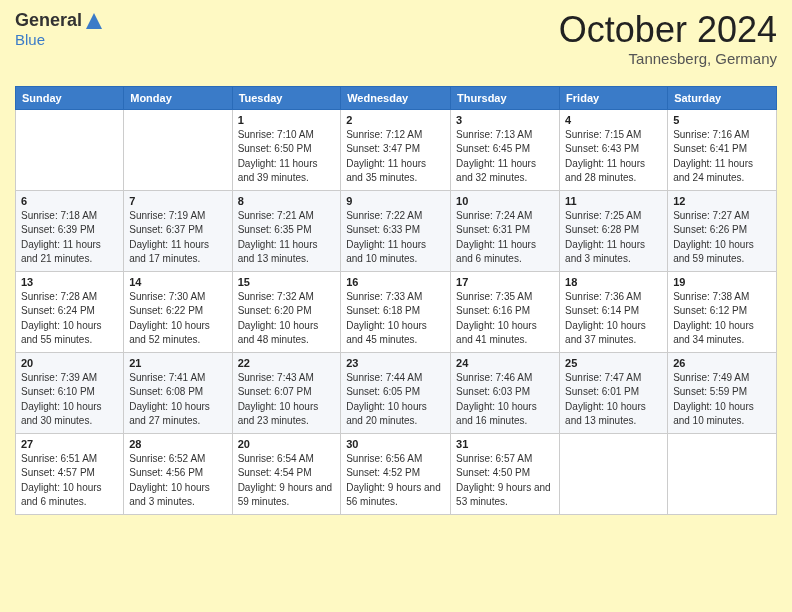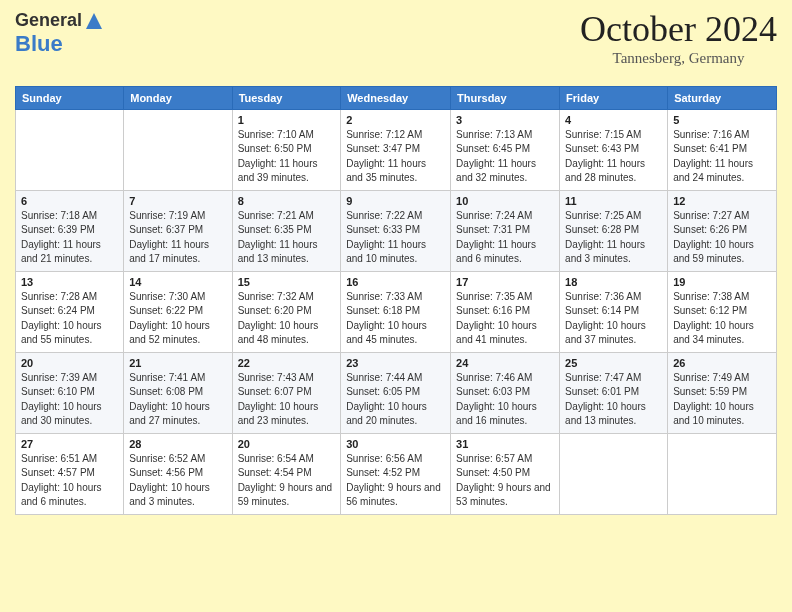--- a/index.html
+++ b/index.html
@@ -30,32 +30,31 @@
     .logo-text {
       display: flex;
       align-items: center;
     }
     .logo-general {
       font-size: 18px;
       font-weight: bold;
       color: #333;
     }
     .logo-blue {
-      font-size: 22px;
-      font-weight: bold;
+      font-size: 15px;
+      font-weight: normal;
       color: #3a7bc8;
     }
     .logo-icon {
       width: 20px;
       height: 20px;
       margin-left: 2px;
     }
     .title-block {
-      text-align: center;
-      font-family: Liberation Serif, serif;
+      text-align: right;
     }
     .month-title {
       font-size: 36px;
       font-weight: 300;
       color: #222;
       line-height: 1.1;
     }
     .location {
       font-size: 15px;
       color: #555;
@@ -174,21 +173,21 @@
           <td>
             <span class="day-num">8</span>
             <div class="day-info"><span>Sunrise: 7:21 AM</span><br><span>Sunset: 6:35 PM</span><br><span>Daylight: 11 hours and 13 minutes.</span></div>
           </td>
           <td>
             <span class="day-num">9</span>
             <div class="day-info"><span>Sunrise: 7:22 AM</span><br><span>Sunset: 6:33 PM</span><br><span>Daylight: 11 hours and 10 minutes.</span></div>
           </td>
           <td>
             <span class="day-num">10</span>
-            <div class="day-info"><span>Sunrise: 7:24 AM</span><br><span>Sunset: 7:31 PM</span><br><span>Daylight: 11 hours and 6 minutes.</span></div>
+            <div class="day-info"><span>Sunrise: 7:24 AM</span><br><span>Sunset: 6:31 PM</span><br><span>Daylight: 11 hours and 6 minutes.</span></div>
           </td>
           <td>
             <span class="day-num">11</span>
             <div class="day-info"><span>Sunrise: 7:25 AM</span><br><span>Sunset: 6:28 PM</span><br><span>Daylight: 11 hours and 3 minutes.</span></div>
           </td>
           <td>
             <span class="day-num">12</span>
             <div class="day-info"><span>Sunrise: 7:27 AM</span><br><span>Sunset: 6:26 PM</span><br><span>Daylight: 10 hours and 59 minutes.</span></div>
           </td>
         </tr>

